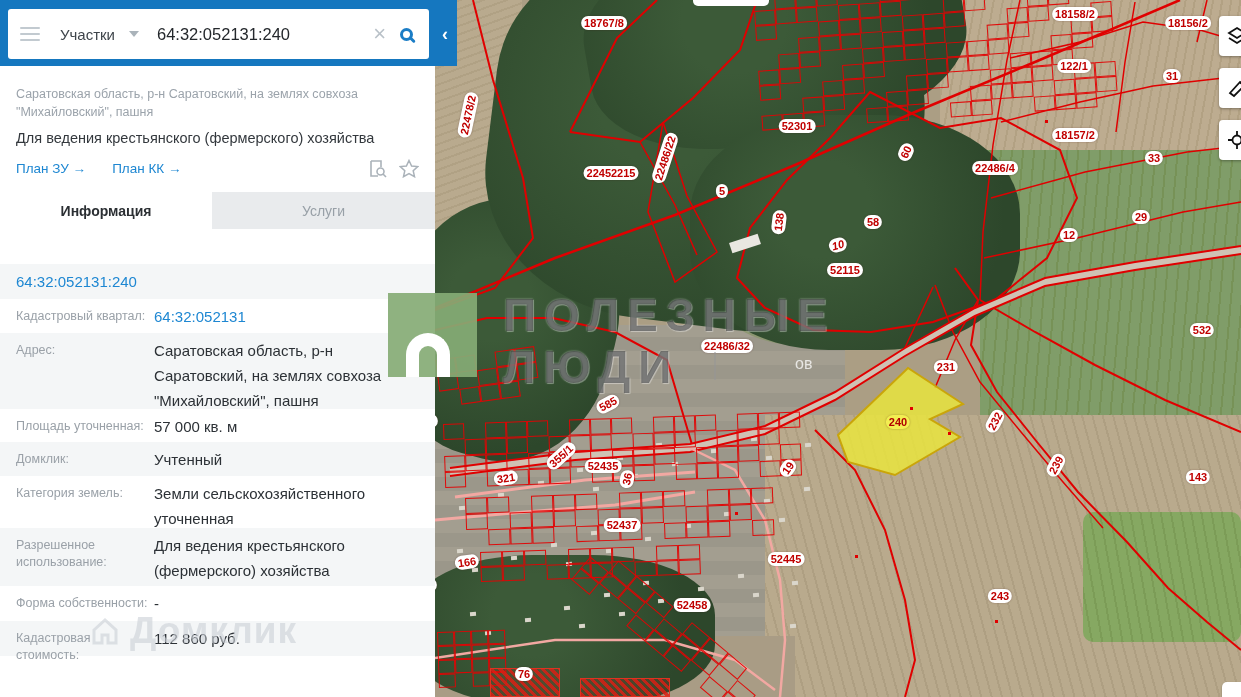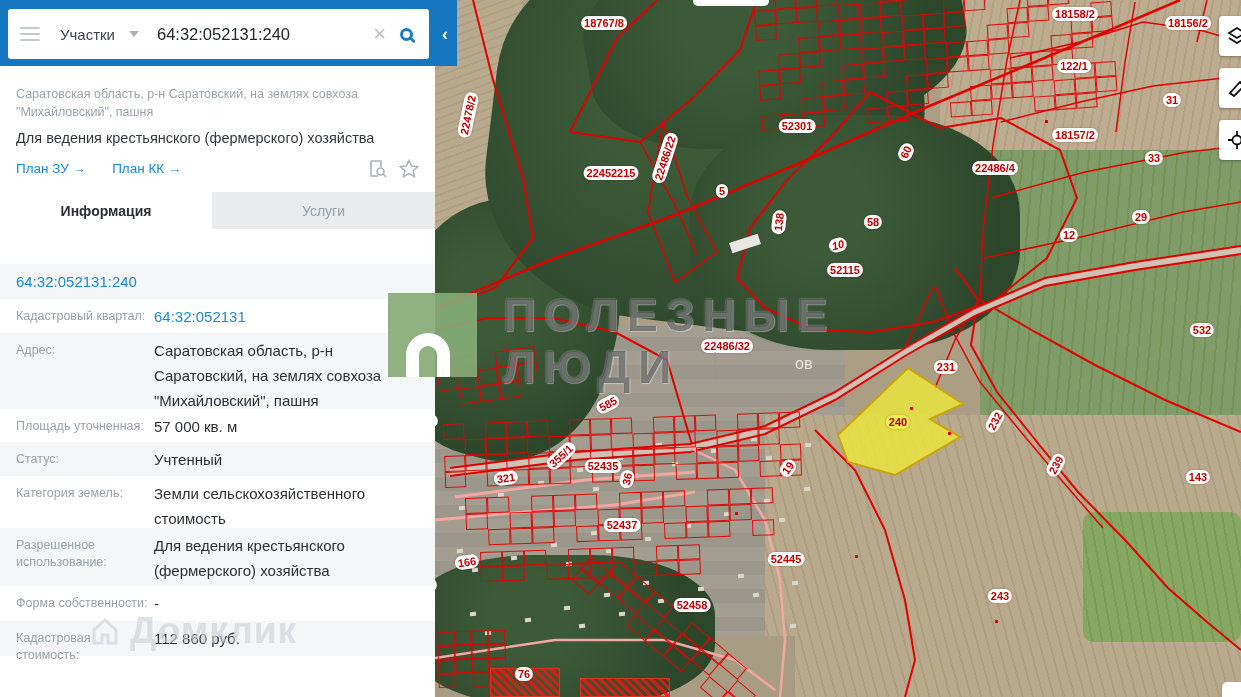--- a/index.html
+++ b/index.html
@@ -169,21 +169,21 @@
       <span class="mlabel" style="left: 471px; top: 152px; transform: translate(-50%, -50%) rotate(-65deg);">60</span>
       <span class="mlabel" style="left: 560px; top: 168px;">22486/4</span>
       <span class="mlabel" style="left: 344px; top: 222px; transform: translate(-50%, -50%) rotate(-83deg);">138</span>
       <span class="mlabel" style="left: 438px; top: 222px;">58</span>
       <span class="mlabel italic" style="left: 403px; top: 245px; transform: translate(-50%, -50%) rotate(-15deg);">10</span>
       <span class="mlabel" style="left: 410px; top: 270px;">52115</span>
       <span class="mlabel" style="left: 287px; top: 191px;">5</span>
       <span class="mlabel" style="left: 640px; top: 14px;">18158/2</span>
       <span class="mlabel" style="left: 753px; top: 23px;">18156/2</span>
       <span class="mlabel" style="left: 639px; top: 66px;">122/1</span>
-      <span class="mlabel" style="left: 737px; top: 100px;">31</span>
+      <span class="mlabel" style="left: 737px; top: 76px;">31</span>
       <span class="mlabel" style="left: 640px; top: 135px;">18157/2</span>
       <span class="mlabel" style="left: 719px; top: 158px;">33</span>
       <span class="mlabel" style="left: 706px; top: 217px;">29</span>
       <span class="mlabel" style="left: 634px; top: 235px;">12</span>
       <span class="mlabel" style="left: 767px; top: 330px;">532</span>
       <span class="mlabel" style="left: 292px; top: 346px;">22486/32</span>
       <span class="mlabel" style="left: 511px; top: 367px;">231</span>
       <span class="mlabel" style="left: 560px; top: 421px; transform: translate(-50%, -50%) rotate(-62deg);">232</span>
       <span class="mlabel yellow" style="left: 463px; top: 422px;">240</span>
       <span class="mlabel" style="left: 621px; top: 465px; transform: translate(-50%, -50%) rotate(-62deg);">239</span>
@@ -571,26 +571,26 @@
       </div>
       <div class="irow alt" style="height: 76px;">
         <div class="ilabel">Адрес:</div>
         <div class="ivalue">Саратовская область, р-н Саратовский, на землях совхоза "Михайловский", пашня</div>
       </div>
       <div class="irow" style="height: 33px;">
         <div class="ilabel">Площадь уточненная:</div>
         <div class="ivalue">57 000 кв. м</div>
       </div>
       <div class="irow alt" style="height: 34px;">
-        <div class="ilabel">Статус:</div>
+        <div class="ilabel">Домклик:</div>
         <div class="ivalue">Учтенный</div>
       </div>
       <div class="irow" style="height: 52px;">
         <div class="ilabel">Категория земель:</div>
-        <div class="ivalue">Земли сельскохозяйственного стоимость</div>
+        <div class="ivalue">Земли сельскохозяйственного уточненная</div>
       </div>
       <div class="irow alt" style="height: 58px;">
         <div class="ilabel">Разрешенное использование:</div>
         <div class="ivalue">Для ведения крестьянского (фермерского) хозяйства</div>
       </div>
       <div class="irow" style="height: 35px;">
         <div class="ilabel">Форма собственности:</div>
         <div class="ivalue">-</div>
       </div>
       <div class="irow alt" style="height: 35px;">

